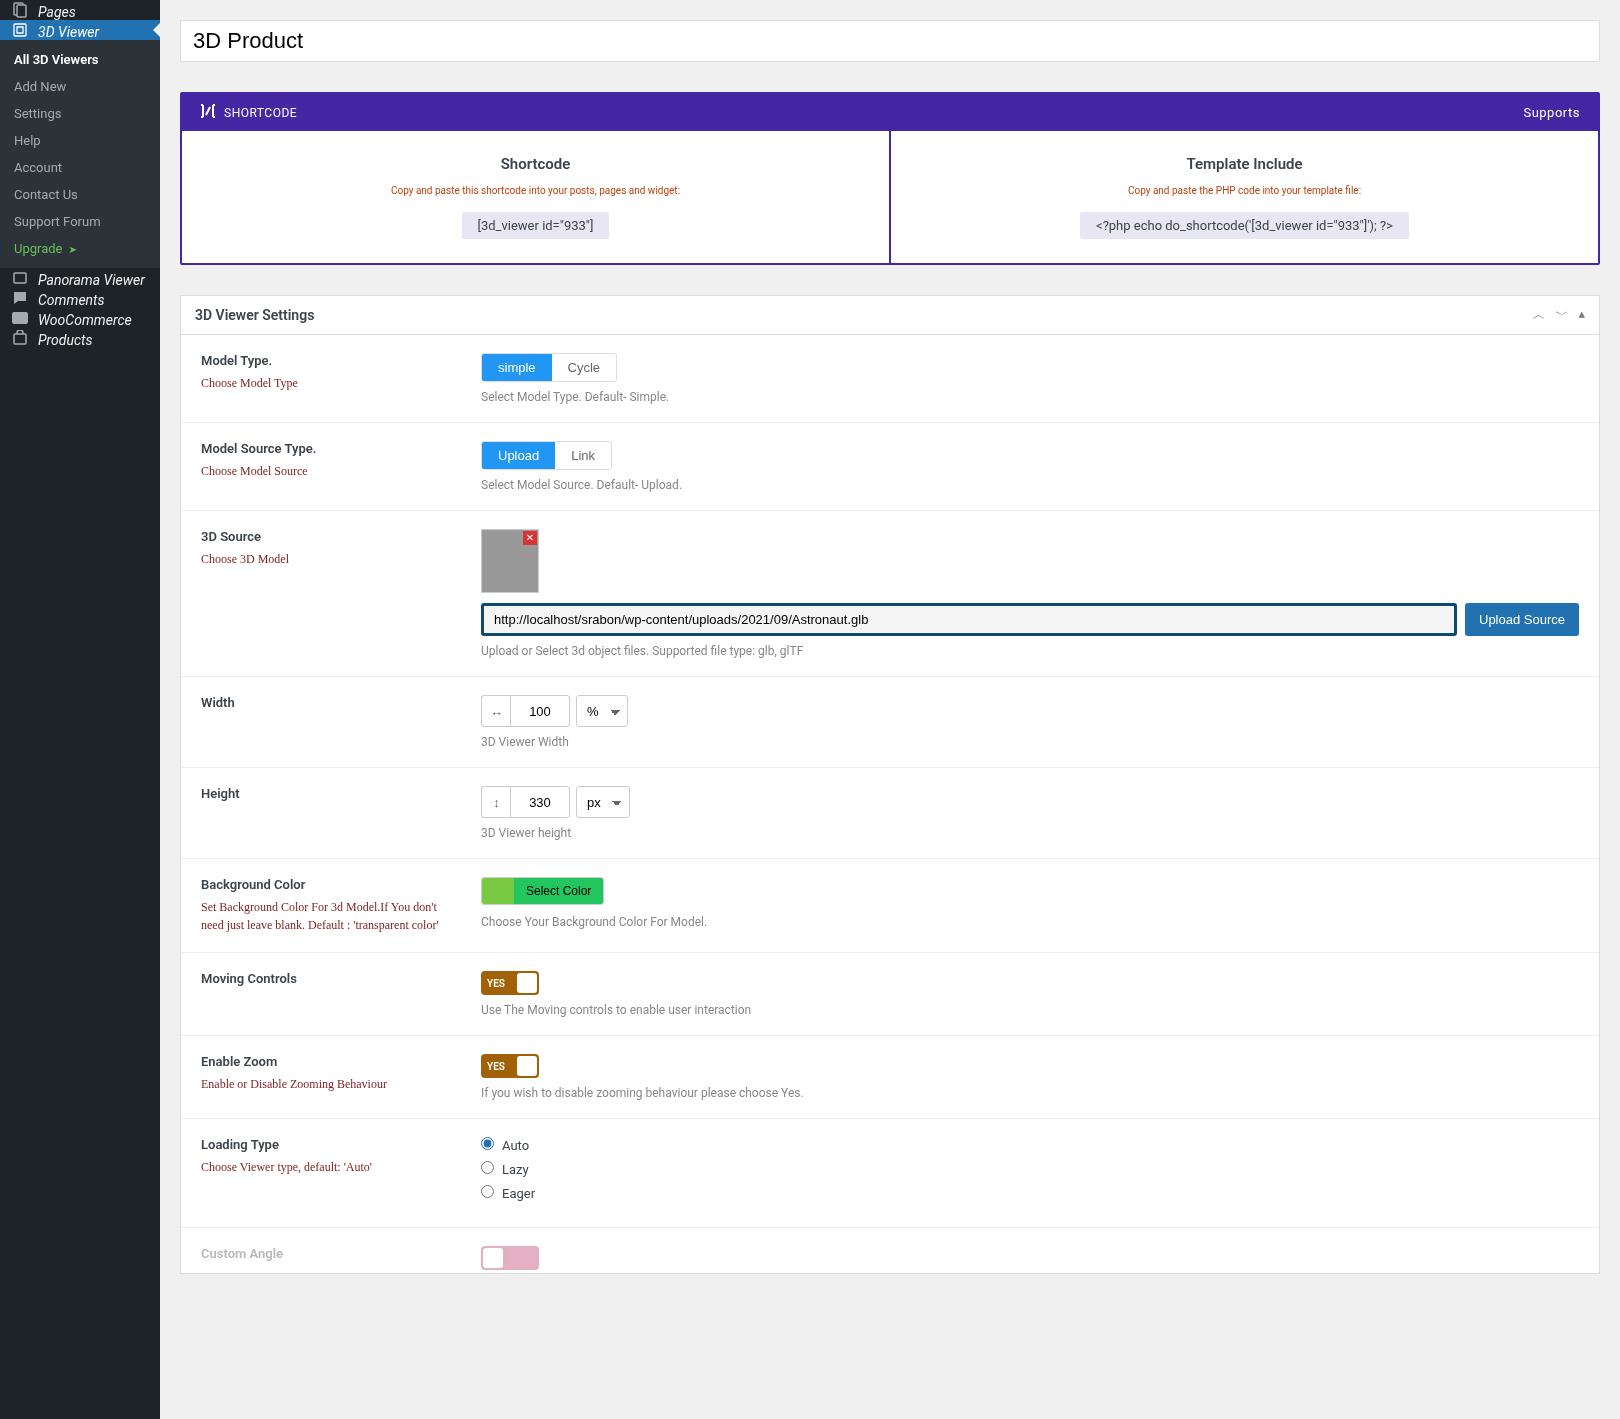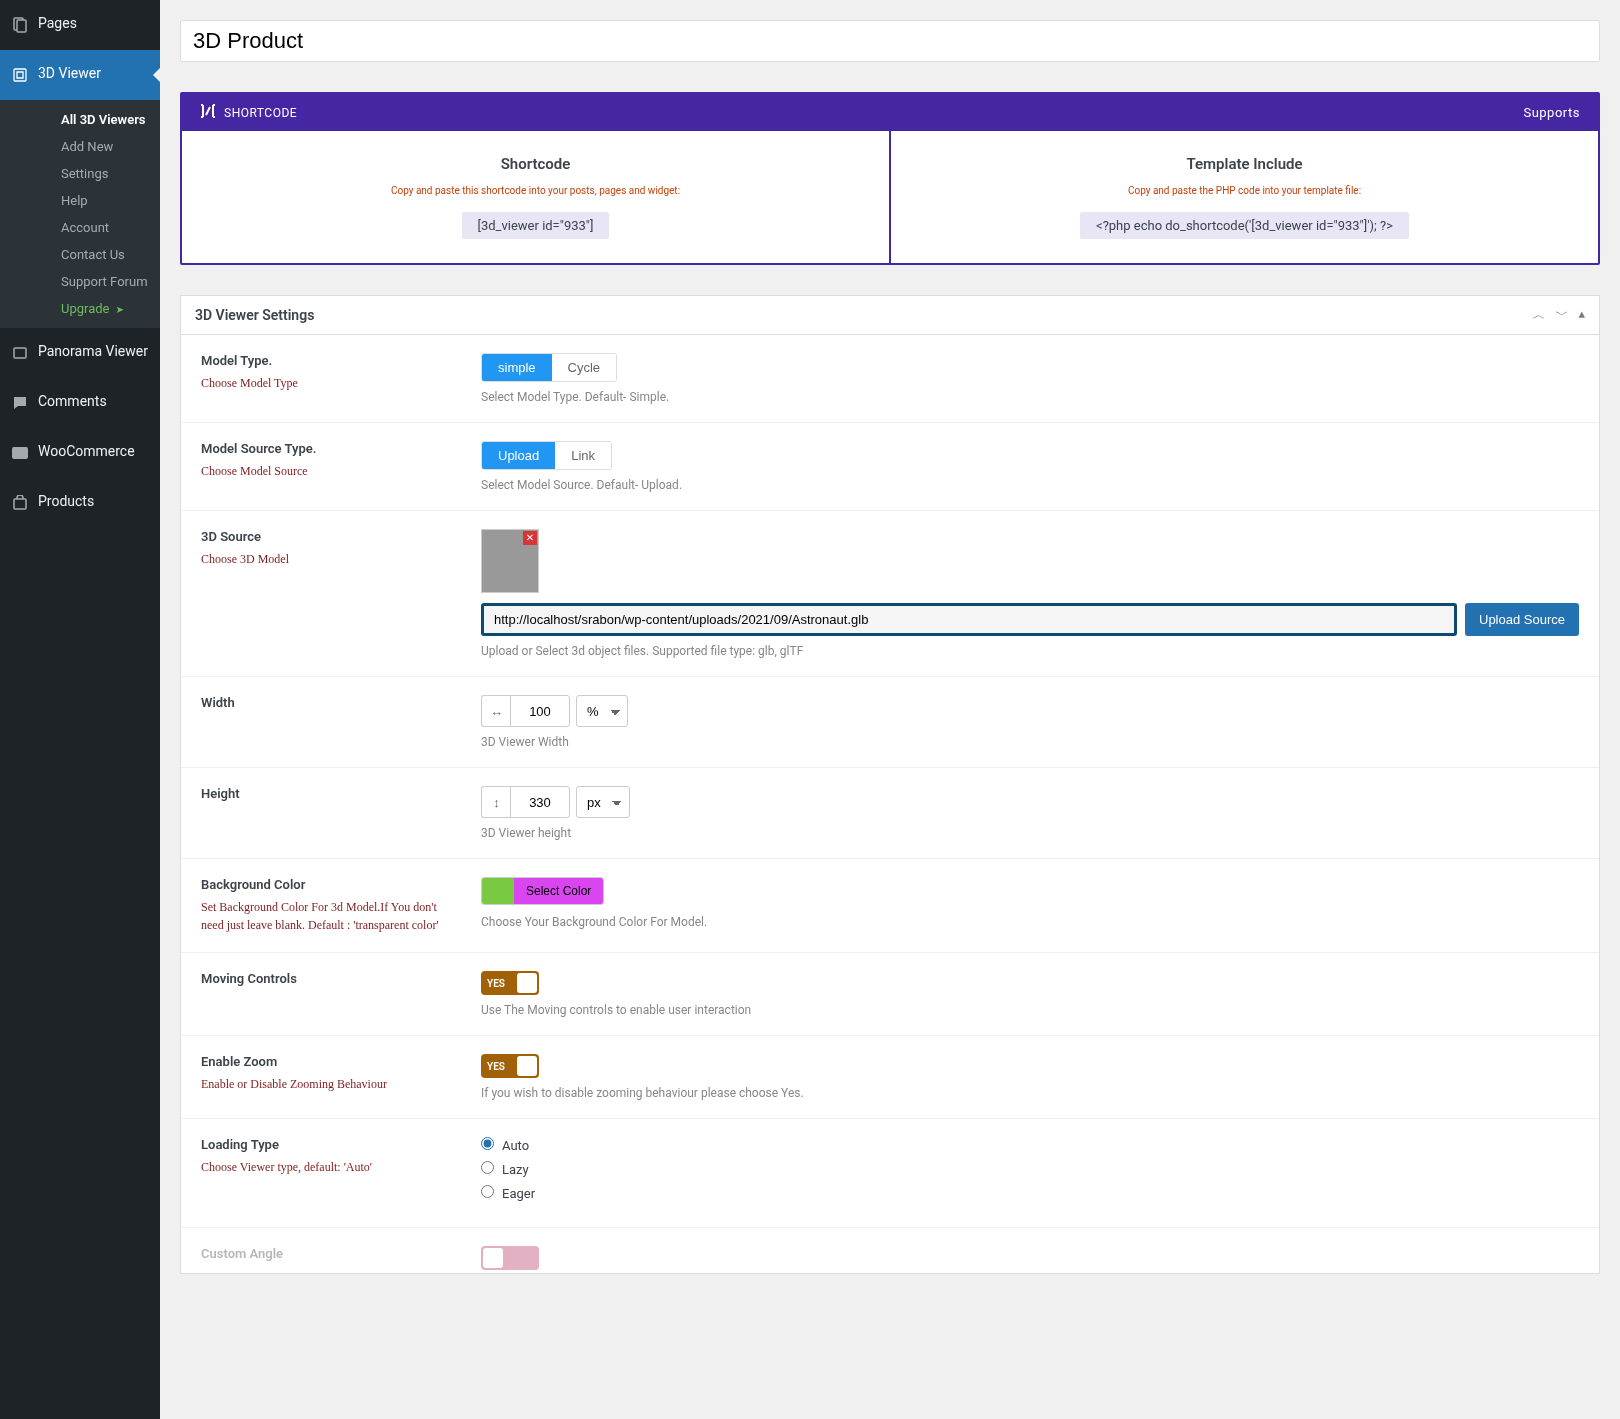--- a/index.html
+++ b/index.html
@@ -12,38 +12,38 @@
 .layout { display: flex; min-height: 100vh; }
 
 .sidebar {
   width: 160px;
   background: #1d2327;
   color: #f0f0f1;
   flex-shrink: 0;
   font-size: 14px;
 }
 .menu-item {
-  display: flex; align-items: flex-start;
-  padding: 15px 10px;
-  color: #f0f0f1; cursor: pointer;
+  display: flex; align-items: flex-end;
+  padding: 0 10px;
+  color: #f0f0f1; cursor: pointer; font-style: italic;
 }
 .menu-item .m-icon { width: 20px; height: 20px; margin-right: 8px; display: inline-flex; align-items: center; justify-content: center; color: #a7aaad; font-size: 16px; }
 .menu-item.active {
   background: #2271b1; color: #fff; position: relative;
 }
 .menu-item.active .m-icon { color: #fff; }
 .menu-item.active::after {
   content: ""; position: absolute; right: -1px; top: 50%; transform: translateY(-50%);
   border: 8px solid transparent; border-right-color: #f0f0f1;
 }
 .submenu {
   background: #2c3338; padding: 6px 0;
 }
 .submenu-item {
-  padding: 6px 10px 6px 14px; color: #a7aaad; font-size: 13px; cursor: pointer; margin-left: 47px;
+  padding: 6px 10px 6px 14px; color: #a7aaad; font-size: 13px; cursor: pointer;
 }
 .submenu-item.current { color: #fff; font-weight: 600; }
 .submenu-item.upgrade { color: #6bbc5b; }
 .submenu-item.upgrade .arrow { margin-left: 6px; color: #6bbc5b; font-size: 10px; }
 
 .main { flex: 1; padding: 0 20px 40px 20px; }
 .title-input {
   width: 100%; height: 42px; font-size: 22px; padding: 4px 12px;
   border: 1px solid #dcdcde; background: #fff; margin-top: 20px; margin-bottom: 30px;
   border-radius: 2px;
@@ -118,21 +118,21 @@
   height: 32px; border: 1px solid #ccc; border-radius: 3px; padding: 0 28px 0 10px; font-size: 13px; background: #fff;
   appearance: none; -webkit-appearance: none;
   background-image: linear-gradient(45deg, transparent 50%, #666 50%),
                     linear-gradient(135deg, #666 50%, transparent 50%);
   background-position: right 12px top 14px, right 7px top 14px;
   background-size: 5px 5px, 5px 5px; background-repeat: no-repeat;
 }
 
 .color-combo { display: inline-flex; border: 1px solid #ccc; border-radius: 3px; overflow: hidden; align-items: stretch; }
 .color-swatch { width: 32px; background: #7ac943; }
-.color-btn { background: #d946ef; border: none; padding: 6px 12px; font-size: 12px; cursor: pointer; }
+.color-btn { background: #22c55e; border: none; padding: 6px 12px; font-size: 12px; cursor: pointer; }
 
 .switch {
   display: inline-flex; width: 58px; height: 24px; background: #a16207; border-radius: 4px;
   align-items: center; padding: 0 6px; position: relative; cursor: pointer;
 }
 .switch.off { background: #ccc; justify-content: flex-end; }
 .switch .sw-label { color: #fff; font-size: 10px; font-weight: 600; }
 .switch .knob { position: absolute; right: 2px; width: 20px; height: 20px; background: #fff; border-radius: 3px; }
 .switch.off .knob { right: auto; left: 2px; }
 

